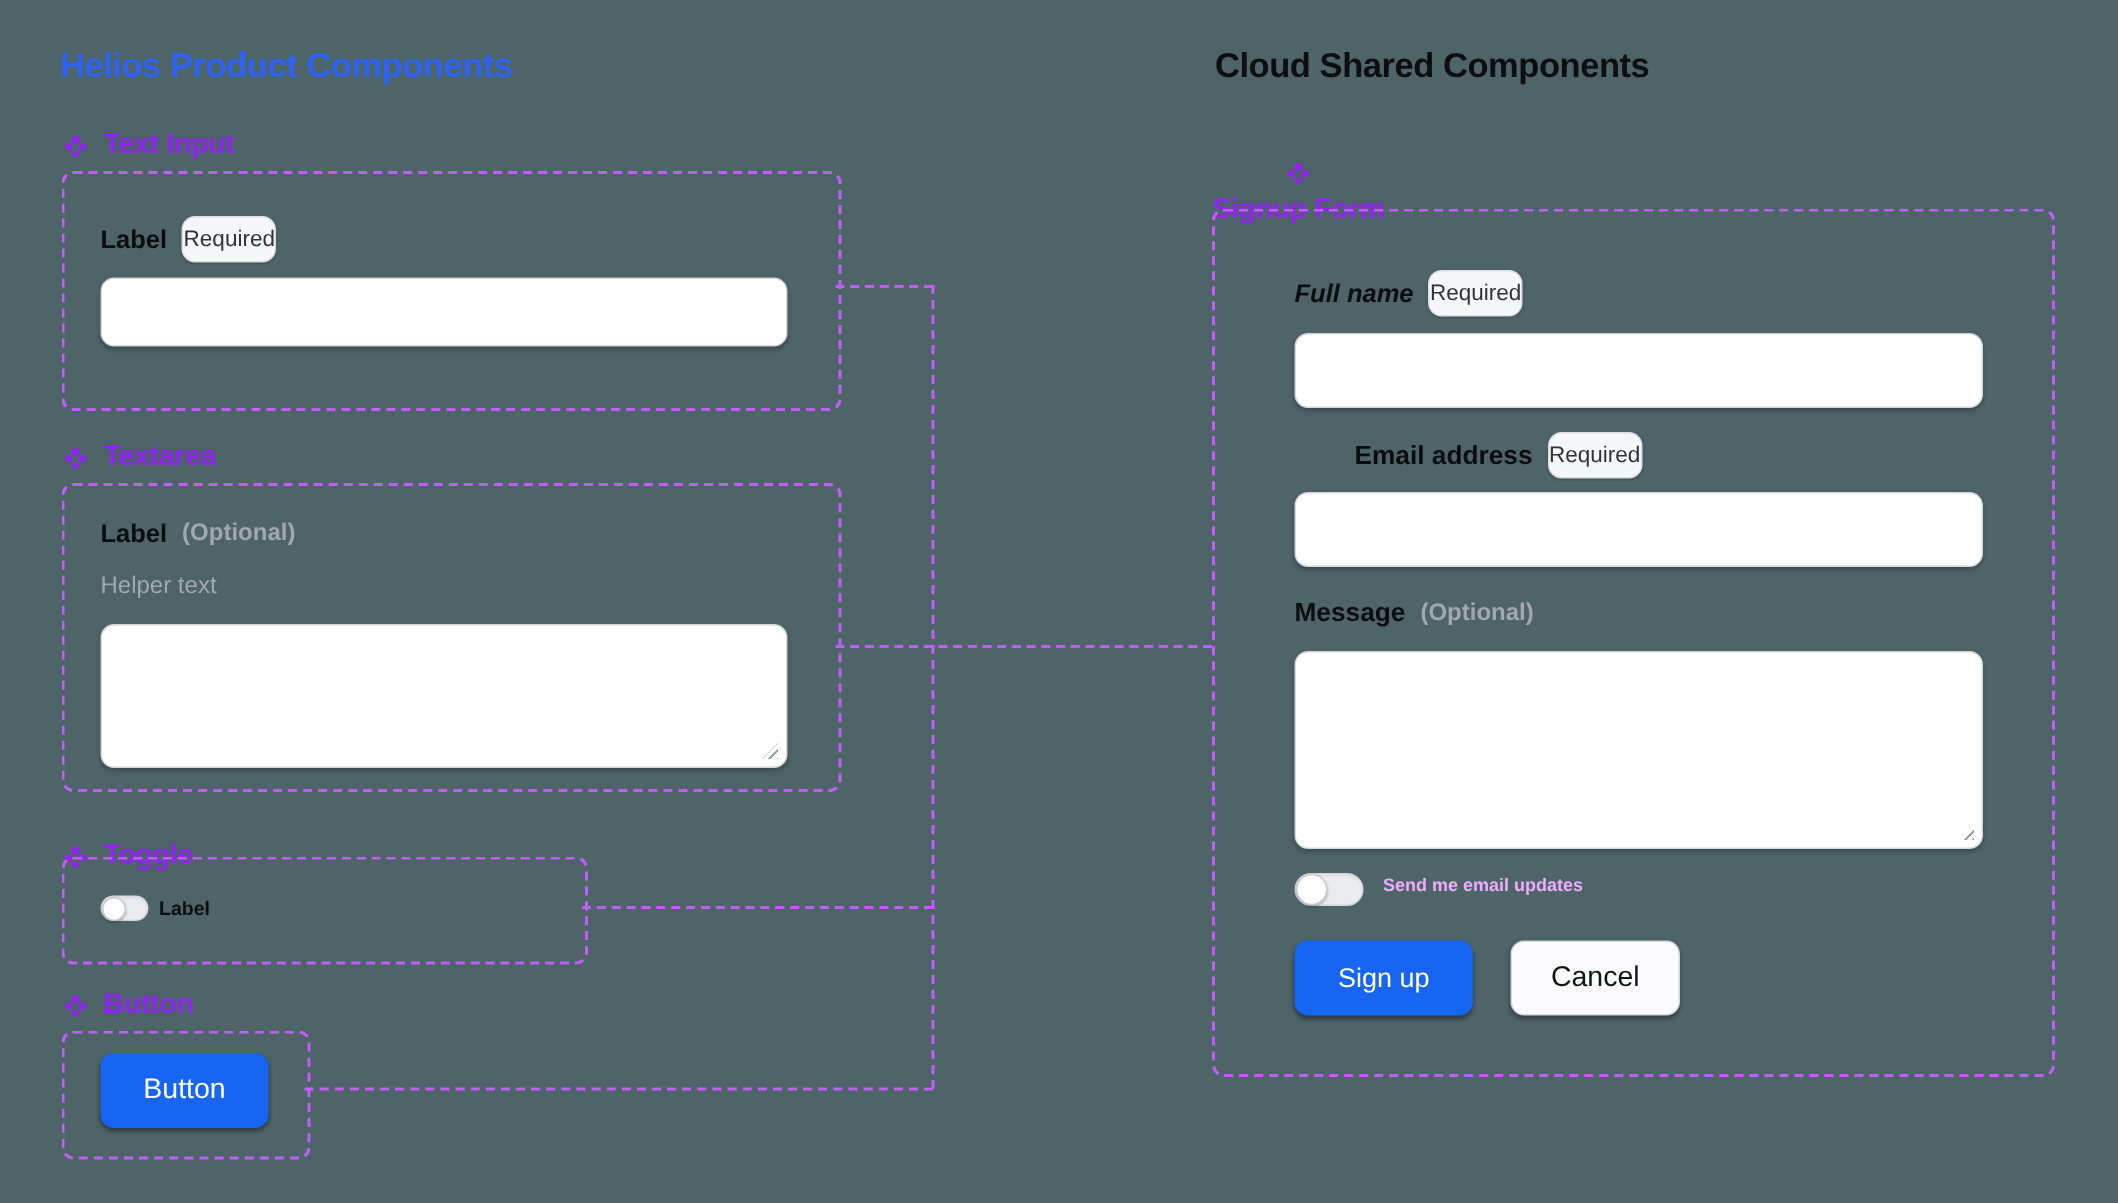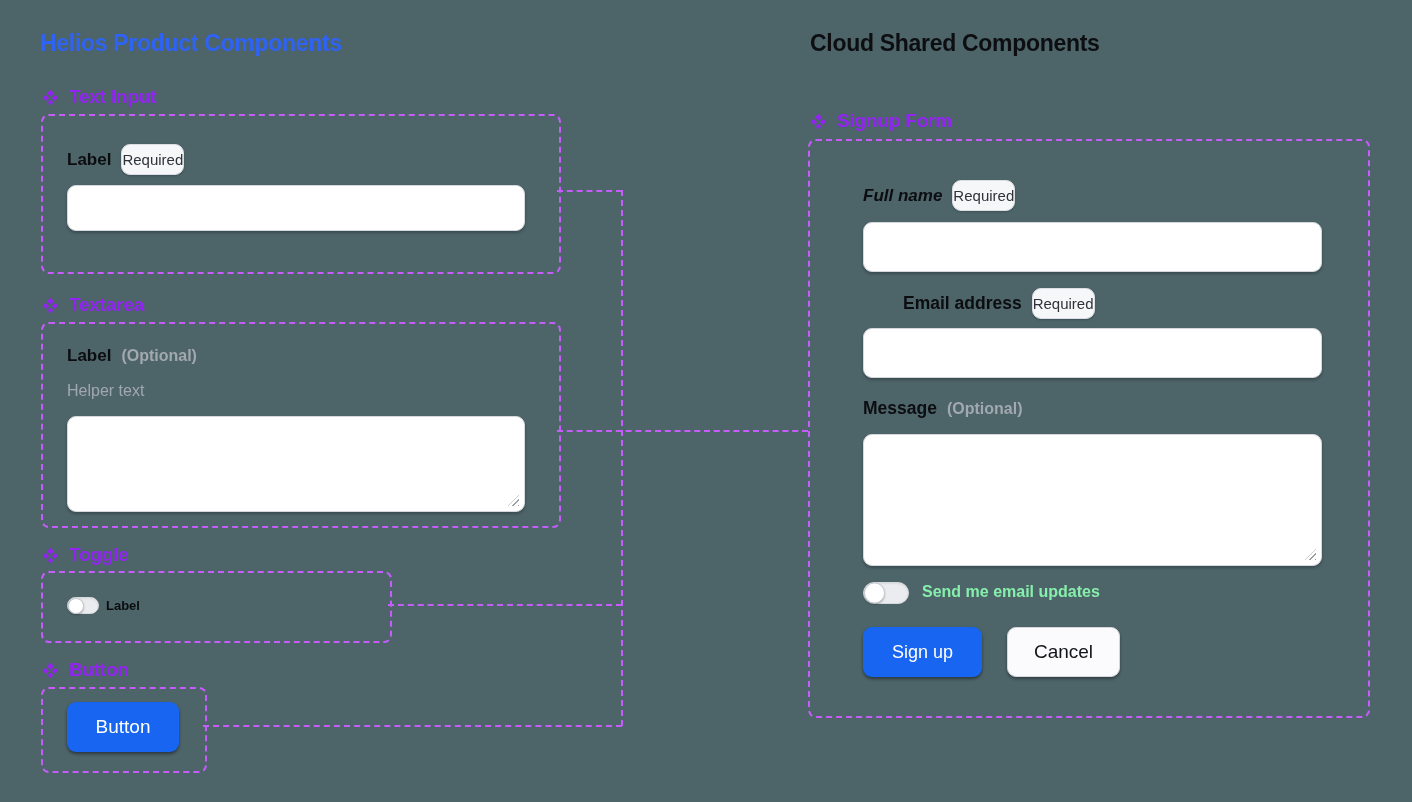--- a/index.html
+++ b/index.html
@@ -40,21 +40,21 @@
   .toggle{position:absolute;background:#EBECEF;border:1px solid #D6D9DE;border-radius:999px;
     box-shadow:inset 0 1px 2px rgba(0,0,0,.07);box-sizing:border-box;}
   .toggle .knob{position:absolute;left:0;top:50%;transform:translateY(-50%);background:#fff;
     border:1px solid #C9CDD3;border-radius:50%;box-shadow:0 1px 2px rgba(0,0,0,.28);box-sizing:border-box;}
   .toggle.sm{width:32px;height:17px;}
   .toggle.sm .knob{width:16px;height:16px;}
   .toggle.lg{width:46px;height:22px;}
   .toggle.lg .knob{width:21px;height:21px;}
 
   .toggle-label-sm{position:absolute;font-size:13px;font-weight:700;color:#0C0D11;white-space:nowrap;}
-  .toggle-label-lg{position:absolute;font-size:16px;font-weight:700;color:#86efac;white-space:nowrap;}
+  .toggle-label-lg{position:absolute;font-size:12px;font-weight:700;color:#f0abfc;white-space:nowrap;}
 
   .btn{position:absolute;display:flex;align-items:center;justify-content:center;cursor:pointer;
     border-radius:9px;font-family:"Liberation Sans",sans-serif;box-sizing:border-box;}
   .btn-primary{background:#1765F1;color:#fff;border:none;font-size:19px;font-weight:500;
     box-shadow:0 2px 3px rgba(10,14,22,.5);}
   .btn-secondary{background:#FBFBFD;color:#131417;border:1px solid #D4D7DC;font-size:19px;font-weight:400;
     box-shadow:0 2px 3px rgba(10,14,22,.4);}
 </style>
 </head>
 <body>
@@ -91,21 +91,21 @@
   <div class="dashed-box" style="left:41px;top:322px;width:516px;height:202px;"></div>
   <div class="label-row" style="left:67px;top:346px;">
     <span class="ui-label">Label</span>
     <span class="muted">(Optional)</span>
   </div>
   <div class="helper" style="left:67px;top:382px;">Helper text</div>
   <div class="field ta" style="left:67px;top:416px;width:458px;height:96px;">
     <span class="resize-handle"></span>
   </div>
 
-  <div class="comp-heading" style="left:40px;top:544px;justify-content:flex-end;">
+  <div class="comp-heading" style="left:40px;top:560px;justify-content:flex-end;">
     <span class="fig-icon">
         <span></span>
         <span></span>
         <span></span>
         <span></span>
       </span>
     <span>Toggle</span>
   </div>
   <div class="dashed-box" style="left:41px;top:571px;width:347px;height:68px;"></div>
   <div class="toggle sm" style="left:67px;top:597px;">
@@ -126,21 +126,21 @@
   <div class="btn btn-primary" style="left:67px;top:702px;width:112px;height:50px;">Button</div>
 
   <div class="hline" style="left:557px;top:190px;width:65px;"></div>
   <div class="hline" style="left:557px;top:430px;width:251px;"></div>
   <div class="hline" style="left:388px;top:604px;width:234px;"></div>
   <div class="hline" style="left:203px;top:725px;width:419px;"></div>
   <div class="vline" style="left:621px;top:190px;height:536px;"></div>
 
   <div class="page-title title-dark" style="left:810px;top:30px;">Cloud Shared Components</div>
 
-  <div class="comp-heading" style="left:808px;top:110px;">
+  <div class="comp-heading" style="left:808px;top:110px;flex-direction:column;">
     <span class="fig-icon">
         <span></span>
         <span></span>
         <span></span>
         <span></span>
       </span>
     <span>Signup Form</span>
   </div>
   <div class="dashed-box" style="left:808px;top:139px;width:558px;height:575px;"></div>
 

